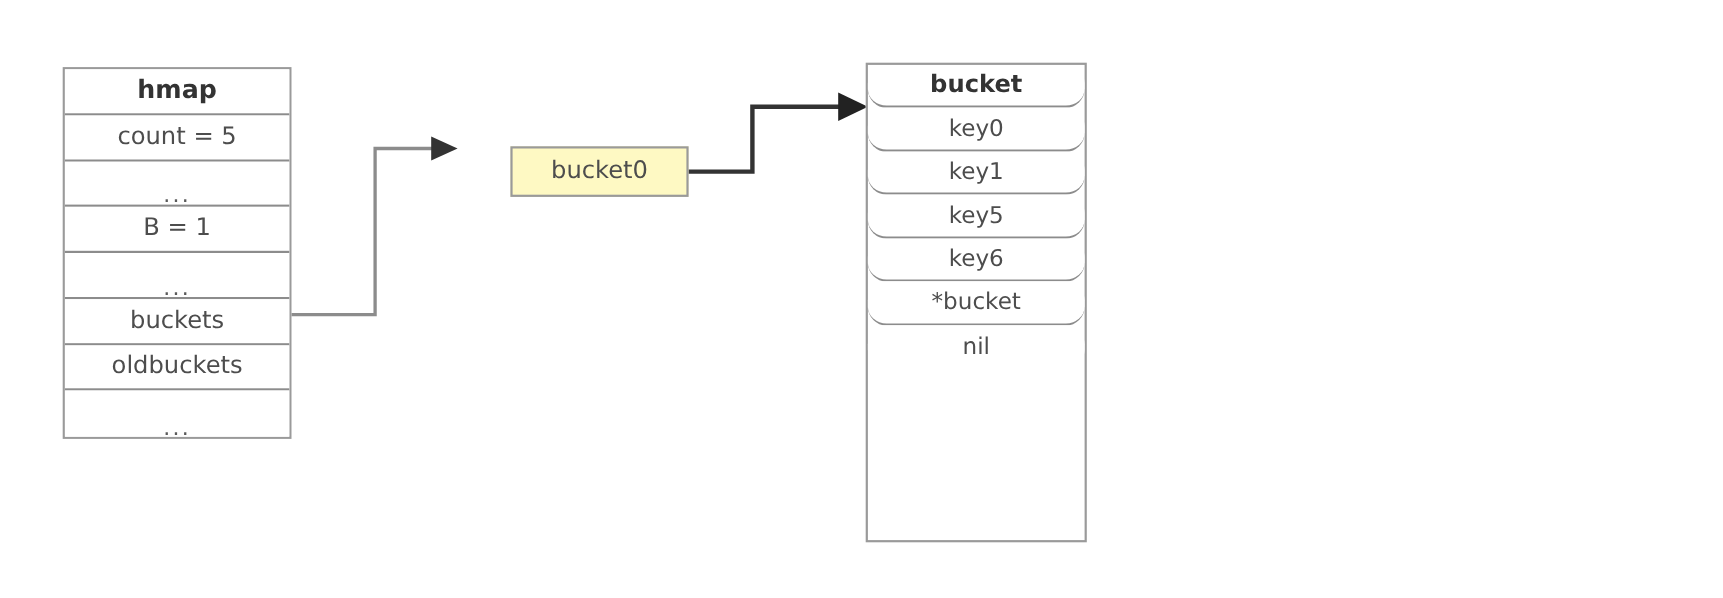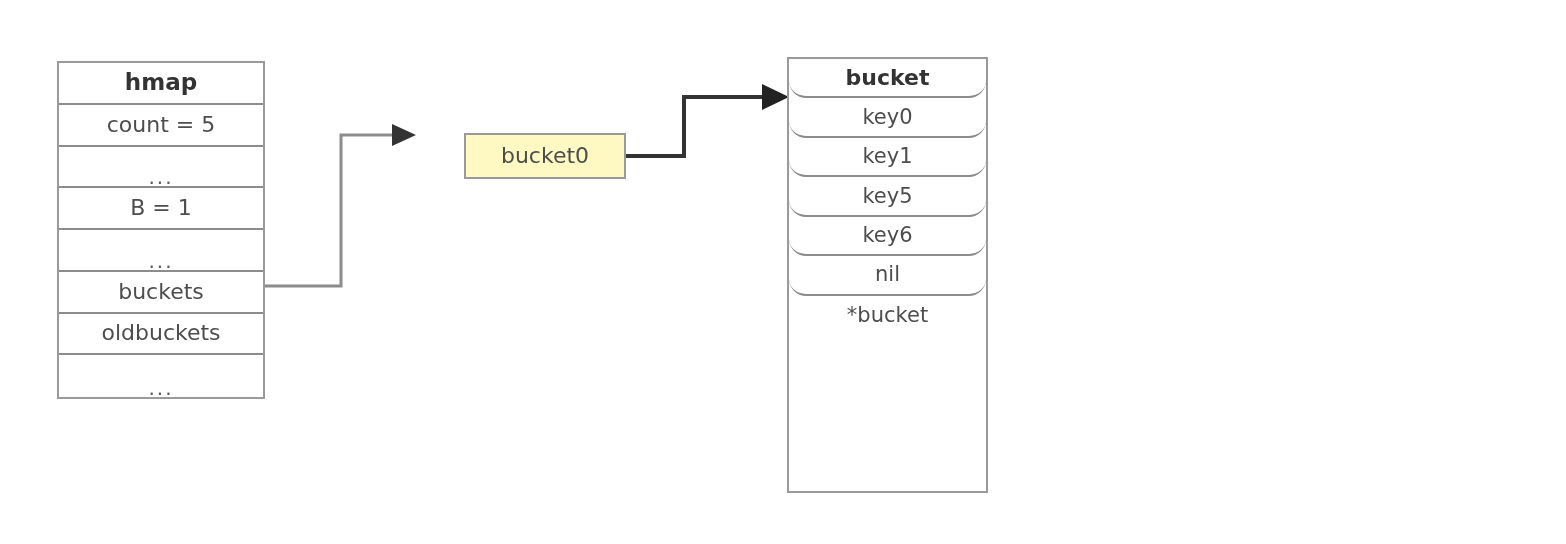--- a/index.html
+++ b/index.html
@@ -203,21 +203,21 @@
 
     <div class="struct-row">
       <span class="row-label">key5</span>
     </div>
 
     <div class="struct-row">
       <span class="row-label">key6</span>
     </div>
 
     <div class="struct-row">
+      <span class="row-label">*bucket</span>
+    </div>
+
+    <div class="struct-row">
       <span class="row-label">nil</span>
     </div>
-
-    <div class="struct-row">
-      <span class="row-label">*bucket</span>
-    </div>
   </div>
 
 </div>
 
 </body></html>

